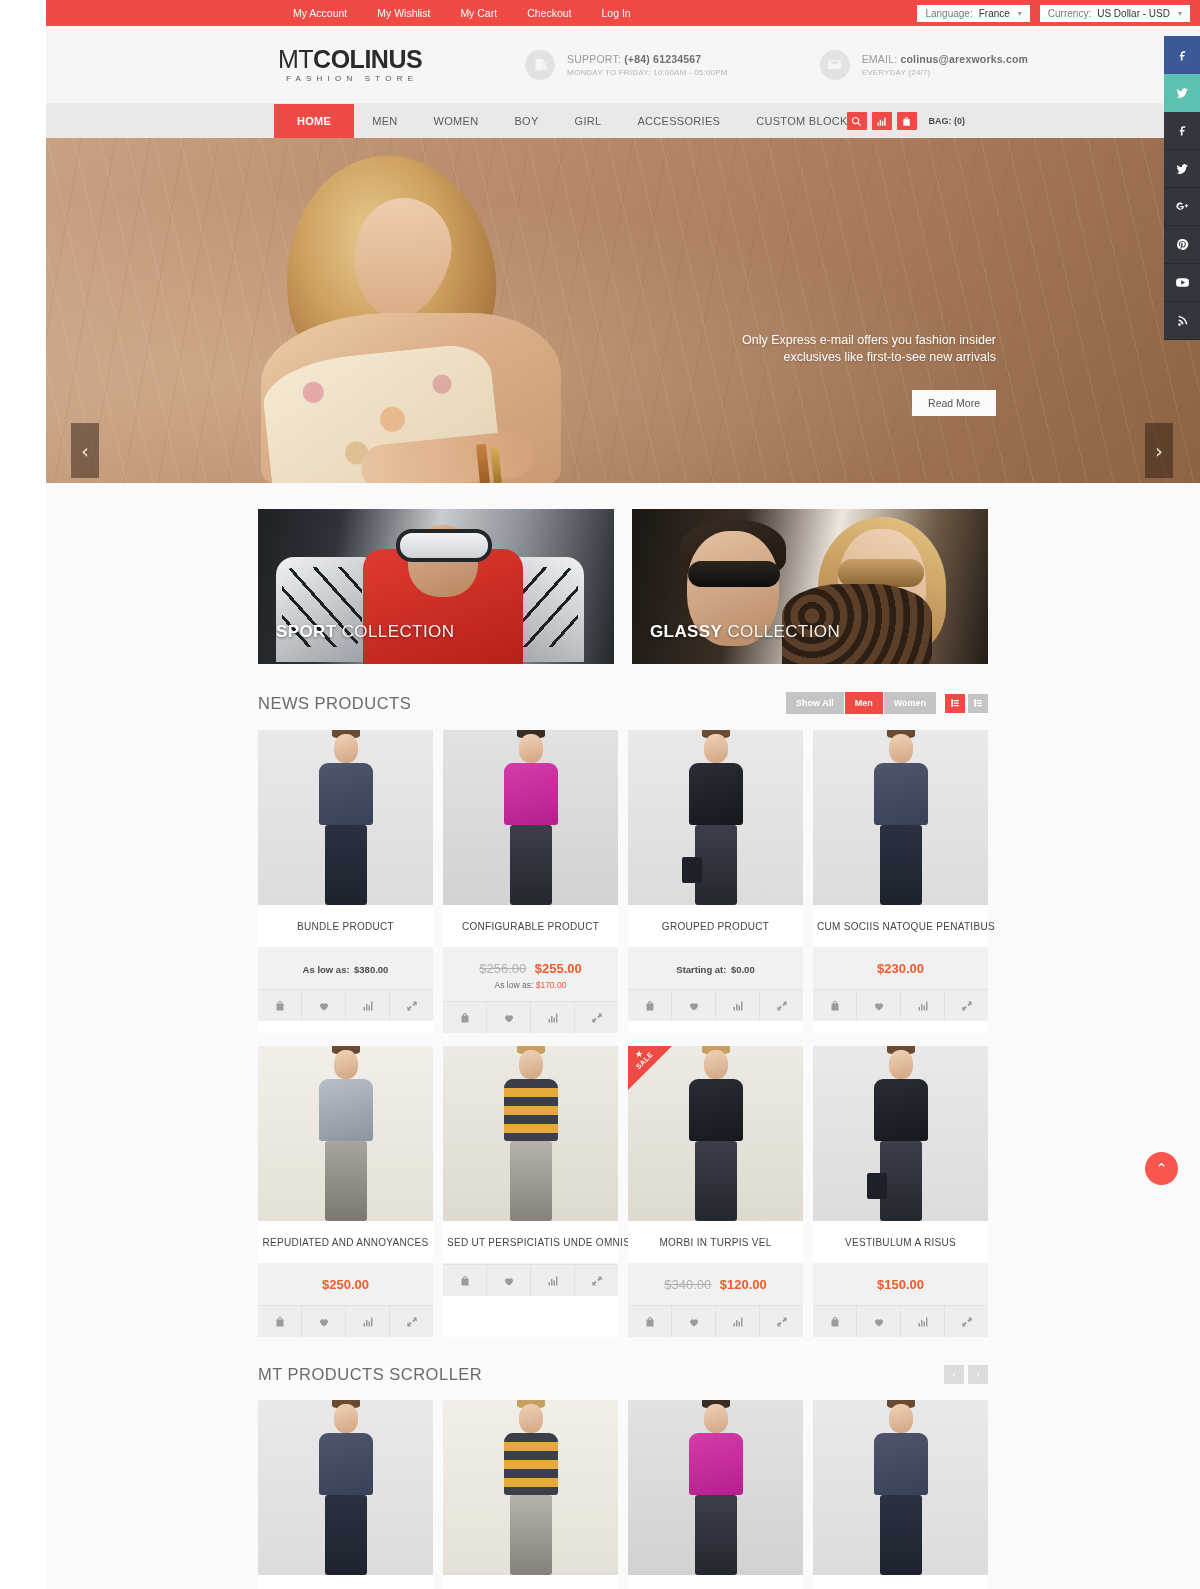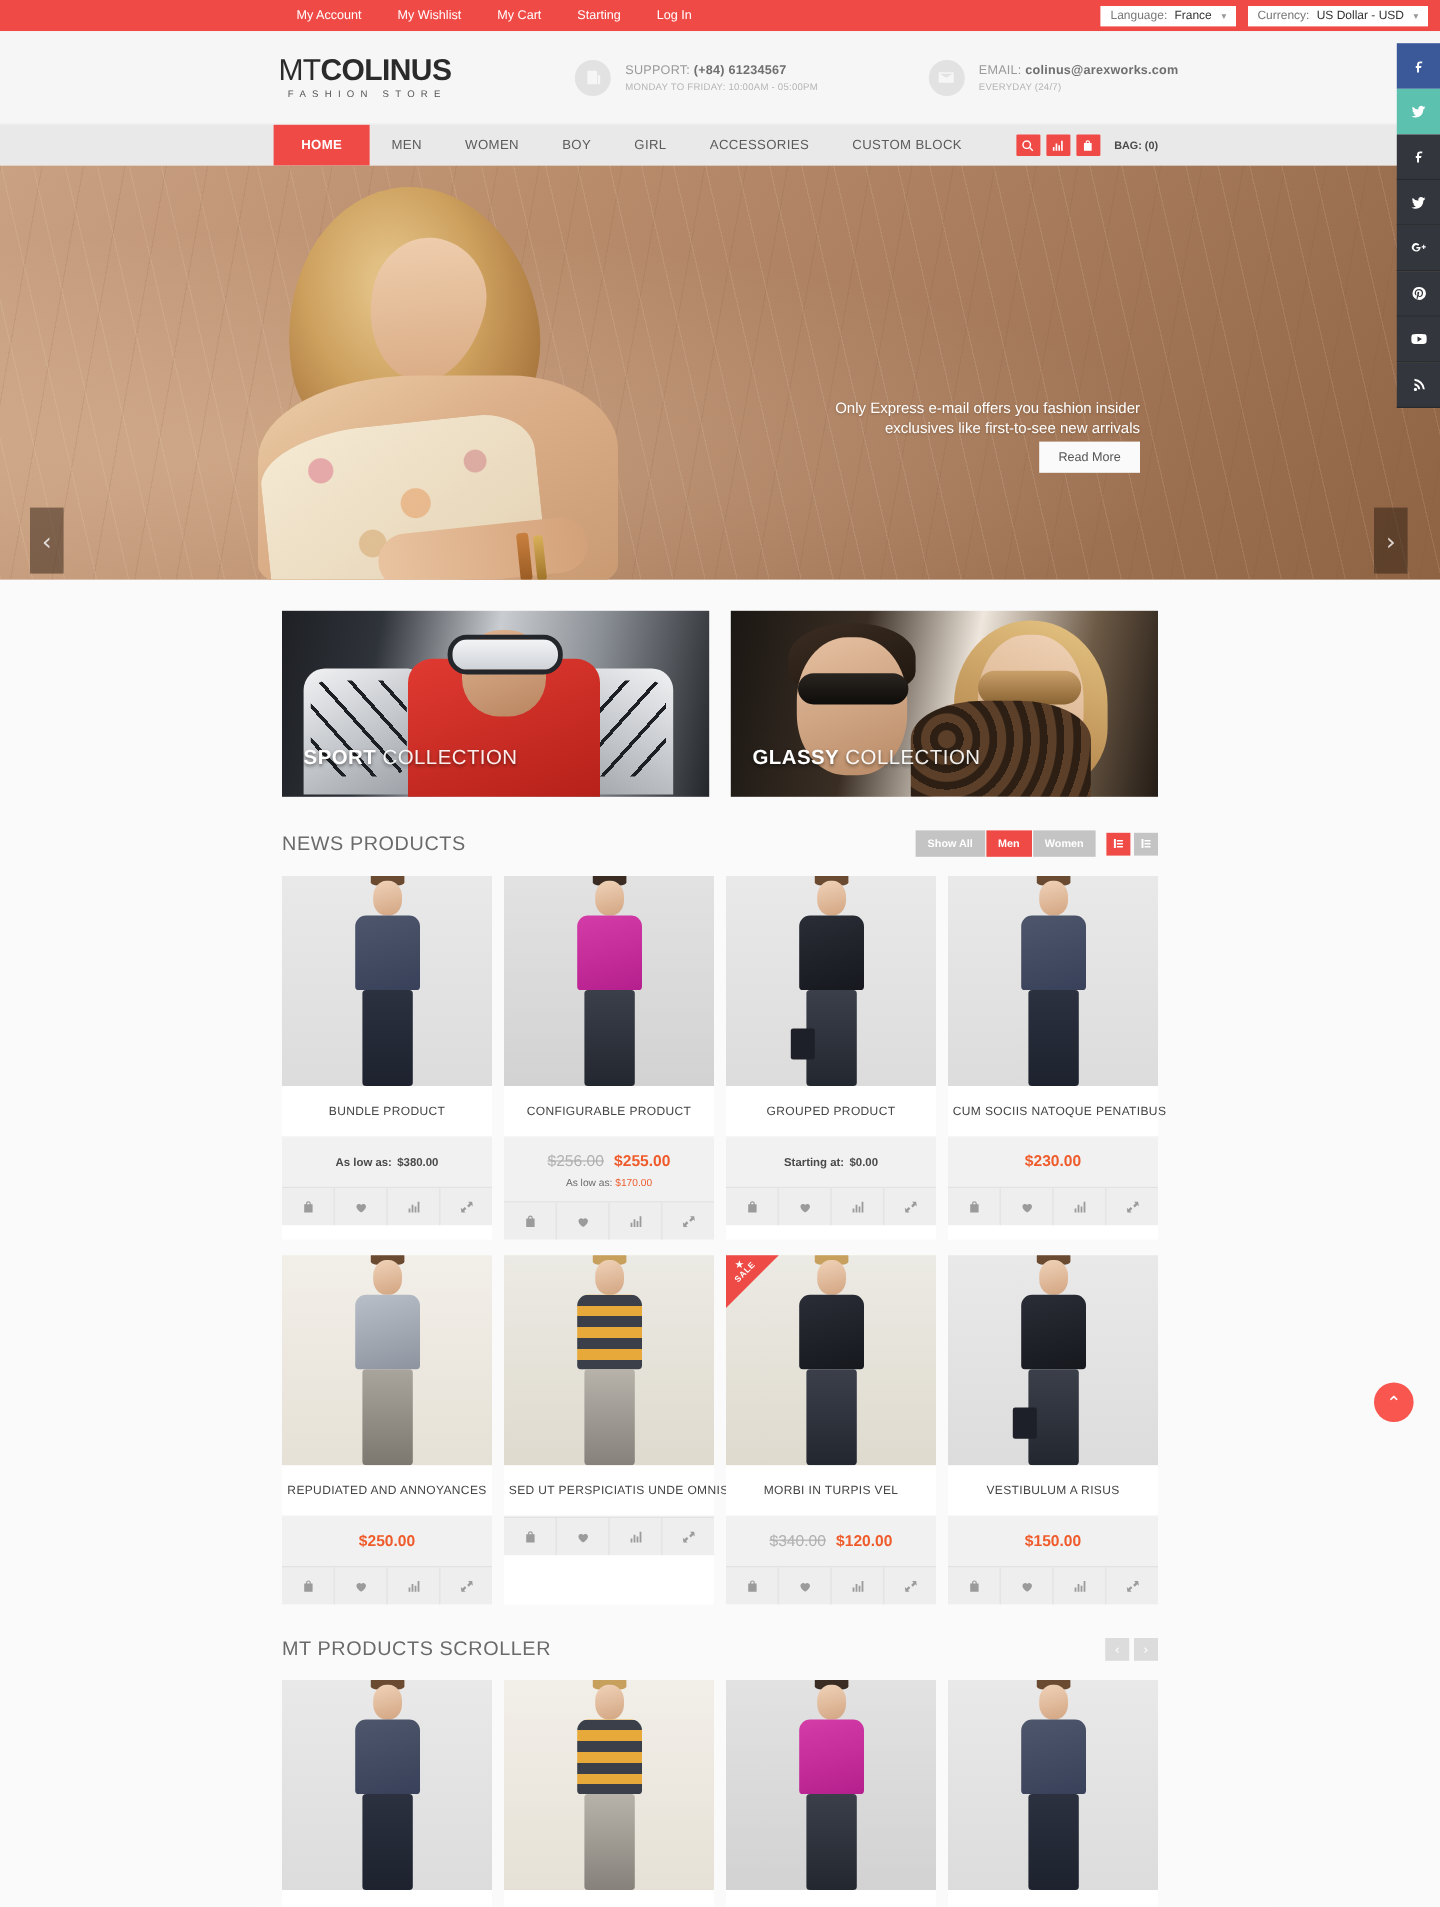--- a/index.html
+++ b/index.html
@@ -3,21 +3,21 @@
 <meta charset="utf-8">
 <style>
   * { box-sizing: border-box; margin: 0; padding: 0; }
   html, body {
     width: 1200px;
     height: 1589px;
     font-family: "Liberation Sans", sans-serif;
     background: #ffffff;
     overflow: hidden;
   }
-  .page { position: relative; width: 1200px; height: 1123px; }
+  .page { position: relative; width: 1200px; height: 1123px; padding-left: 46px; }
 
   
   .topbar {
     height: 26px;
     background: #f04a47;
     display: flex;
     align-items: center;
     position: relative;
   }
   .topbar-links { display: flex; margin-left: 232px; }
@@ -146,21 +146,21 @@
     font-size: 33px; line-height: 39px; font-weight: 300;
     text-shadow: 0 1px 3px rgba(80,50,30,.35);
   }
   .hero-h1 b { font-weight: bold; }
   .hero-sub {
     font-size: 12.5px; line-height: 17px; margin-top: 22px;
     text-shadow: 0 1px 2px rgba(80,50,30,.35);
   }
   .read-more {
     display: inline-block; background: #fafafa; color: #555;
-    font-size: 10.5px; padding: 7px 16px; margin-top: 2px;
+    font-size: 10.5px; padding: 7px 16px; margin-top: 24px;
     border: none; cursor: pointer;
   }
   .hero-arrow {
     position: absolute; top: 285px; width: 28px; height: 55px;
     background: rgba(40,25,15,.48);
     display: flex; align-items: center; justify-content: center;
     color: rgba(255,255,255,.8); font-size: 20px; cursor: pointer;
     font-family: "DejaVu Sans", sans-serif;
   }
   .hero-arrow.left { left: 25px; }
@@ -333,21 +333,21 @@
 </head>
 <body>
 
 <div class="page">
 
   <div class="topbar">
     <div class="topbar-links">
       <a href="#">My Account</a>
       <a href="#">My Wishlist</a>
       <a href="#">My Cart</a>
-      <a href="#">Starting</a>
+      <a href="#">Checkout</a>
       <a href="#">Log In</a>
     </div>
     <div class="topbar-right">
       <div class="selector">
         <span class="lbl">Language:</span>
         <span class="val">France</span>
         <span class="caret-s">▾</span>
       </div>
       <div class="selector">
         <span class="lbl">Currency:</span>

